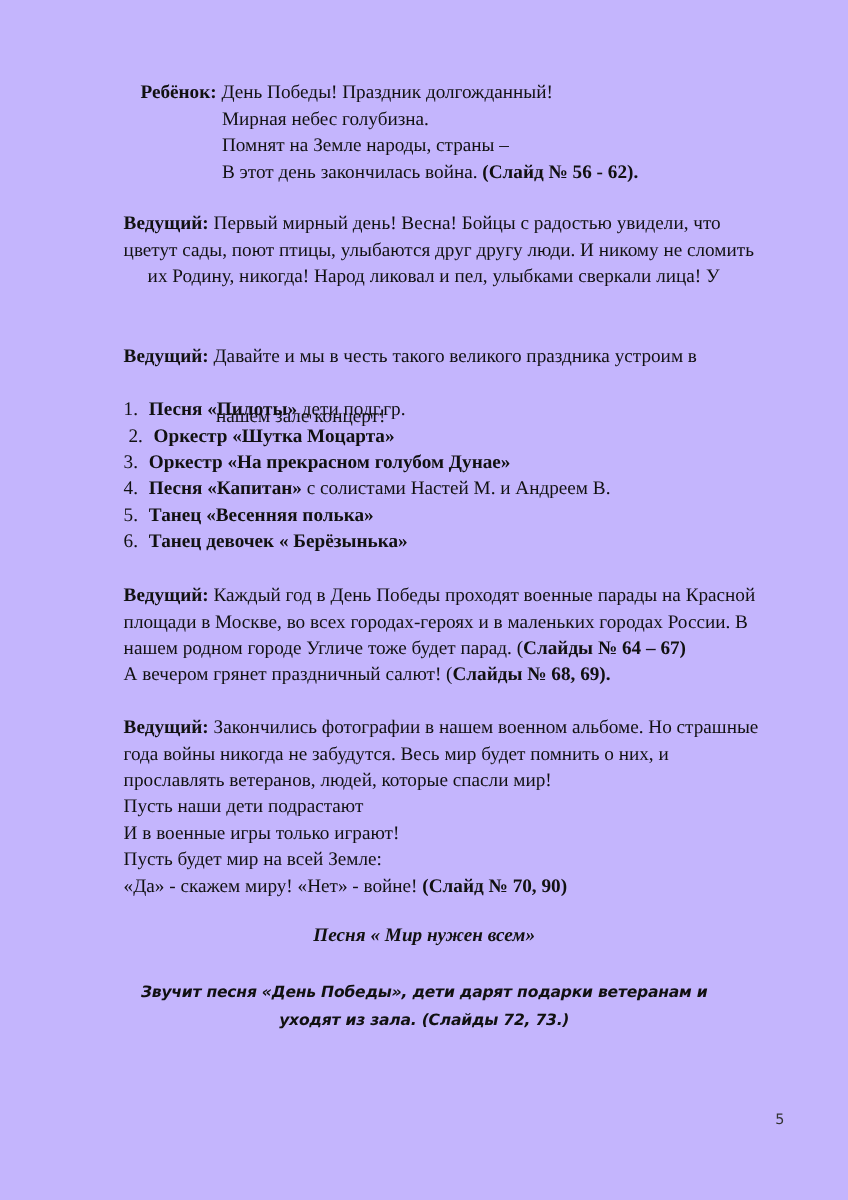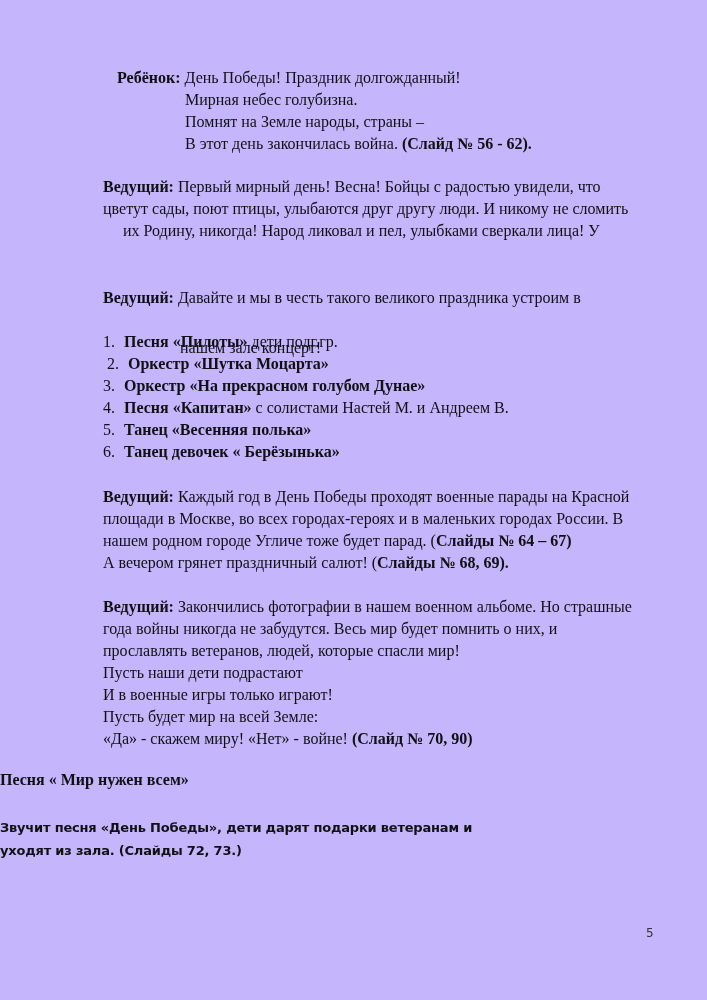--- a/index.html
+++ b/index.html
@@ -1,21 +1,21 @@
 <!DOCTYPE html>
 <html><head>
 <meta charset="utf-8">
 <style>
   html, body { margin: 0; padding: 0; background: #ffffff; }
   body { width: 707px; height: 1000px; position: relative; overflow: hidden; }
   .page { position: absolute; left: 0; top: 0; width: 707px; height: 1000px; background: #c4b5fd; }
   .serif { font-family: "Liberation Serif", "DejaVu Serif", serif; font-size: 16px; color: #111; }
   .line { position: absolute; white-space: nowrap; line-height: 20px; }
   b { font-weight: bold; }
-  .center { position: absolute; left: 0; width: 707px; text-align: left; white-space: nowrap; }
+  .center { position: absolute; left: 0; width: 707px; text-align: center; white-space: nowrap; font-style: italic; }
   .heading2 { font-family: "DejaVu Sans", "Liberation Sans", sans-serif; font-weight: bold; font-size: 13px; color: #111; line-height: 22px; letter-spacing: -0.2px; }
   .pagenum { position: absolute; left: 646px; top: 926px; font-family: "DejaVu Sans", sans-serif; font-size: 12px; color: #333; }
   .num { display: inline-block; width: 21px; }
 </style>
 </head>
 <body>
 
 <div class="page serif">
 
   <div class="line" style="left:117px; top:68px;">

